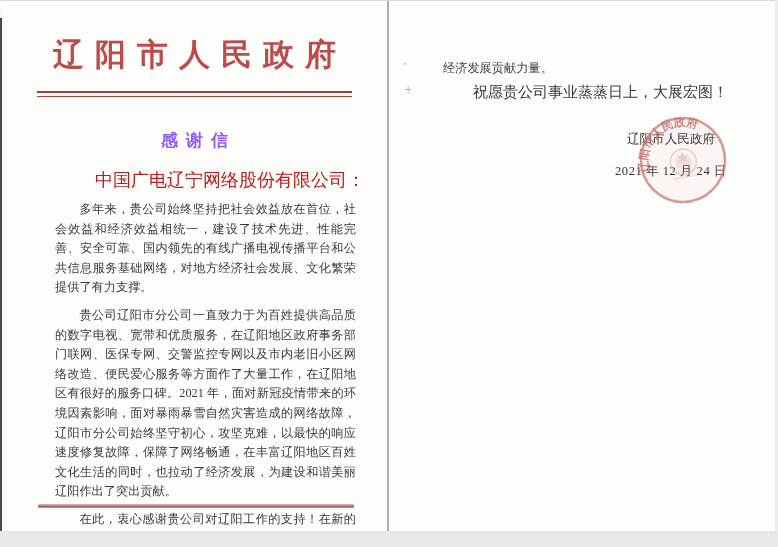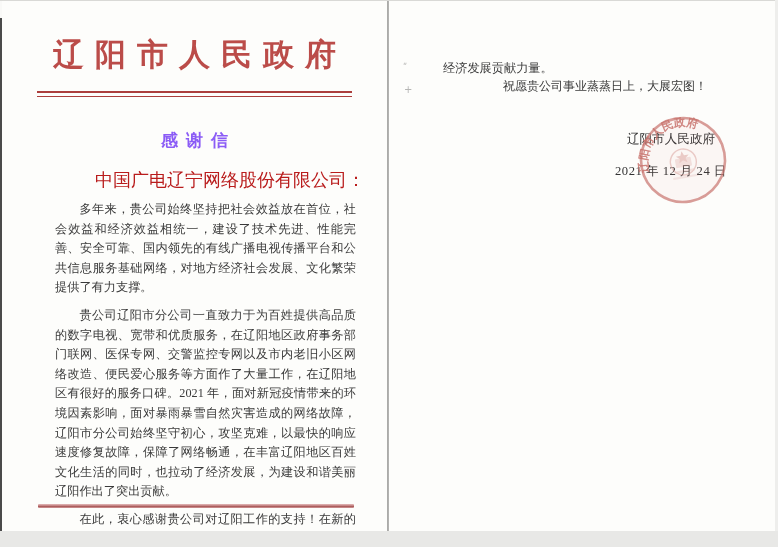--- a/index.html
+++ b/index.html
@@ -46,21 +46,21 @@
   }
   .body-text p{margin:8px;text-indent:2em;}
   .footer-rule{
     position:absolute;left:36px;top:504px;width:316px;height:4px;
     background:linear-gradient(180deg,#e4bcbc 0%,#c58585 40%,#a55050 70%,#dcaeae 100%);
     border-radius:1px;
   }
 
   
   .cont-line{position:absolute;left:54px;top:59px;width:300px;font-size:12.2px;line-height:19.6px;}
-  .closing-line{position:absolute;left:54px;top:77px;width:300px;font-size:12px;line-height:19.6px;text-indent:2em;text-align:center;}
+  .closing-line{position:absolute;left:54px;top:83px;width:300px;font-size:15px;line-height:19.6px;text-indent:2em;}
   .sig-block{position:absolute;left:212px;top:131px;width:140px;text-align:center;font-size:12.6px;color:#333;}
   .sig-name{line-height:16px;}
   .sig-date{line-height:16px;margin-top:16px;letter-spacing:.5px;}
   .seal{position:absolute;left:248px;top:114px;width:92px;height:92px;transform:rotate(-10deg);pointer-events:none;}
   .pencil-mark{position:absolute;color:#b6b6b4;font-family:"DejaVu Sans",sans-serif;}
   .mark-1{left:14px;top:62px;font-size:9px;}
   .mark-2{left:15px;top:84px;font-size:10px;}
 </style>
 </head>
 <body>

